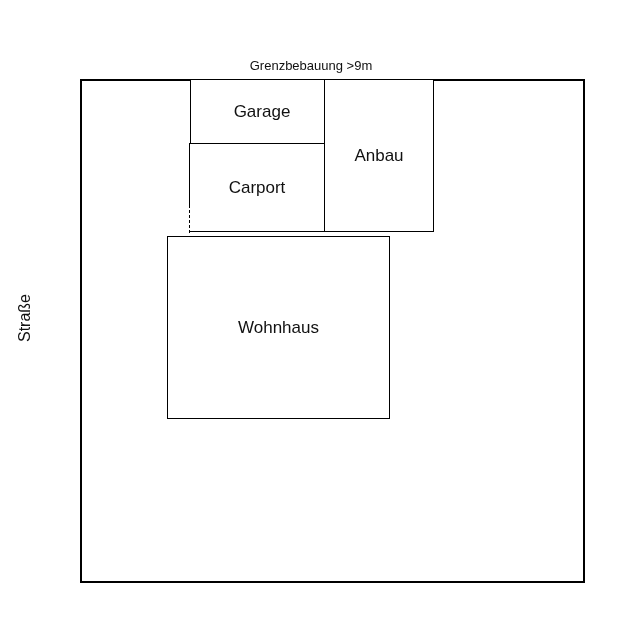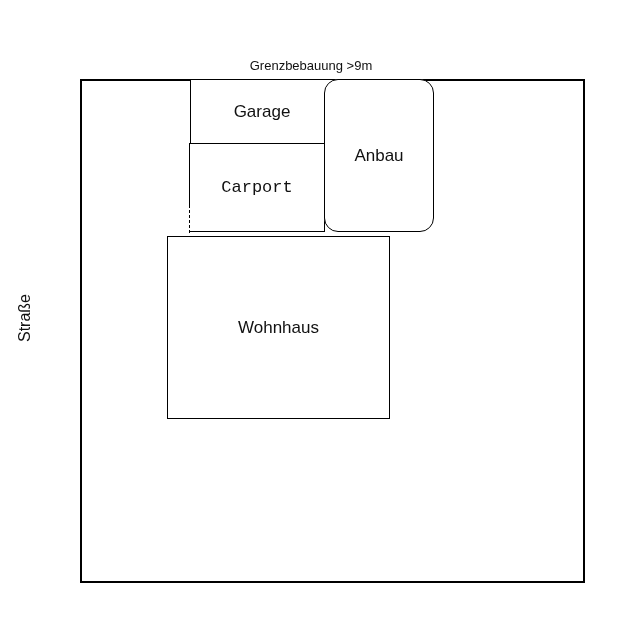--- a/index.html
+++ b/index.html
@@ -78,21 +78,20 @@
     width: 144px;
     height: 65px;
   }
   
   .bldg-carport {
     left: 190px;
     top: 143px;
     width: 135px;
     height: 89px;
     border-left: none;
-    font-family: Liberation Mono, monospace;
   }
   
   .carport-edge-solid {
     position: absolute;
     left: 189px;
     top: 143px;
     width: 0;
     height: 62px;
     border-left: 1.6px solid #000000;
   }
@@ -103,21 +102,20 @@
     width: 0;
     height: 28px;
     border-left: 1.6px dashed #000000;
   }
   
   .bldg-anbau {
     left: 324px;
     top: 79px;
     width: 110px;
     height: 153px;
-    border-radius: 14px;
   }
   
   .bldg-wohnhaus {
     left: 167px;
     top: 236px;
     width: 223px;
     height: 183px;
     align-items: center;
   }
 </style>

